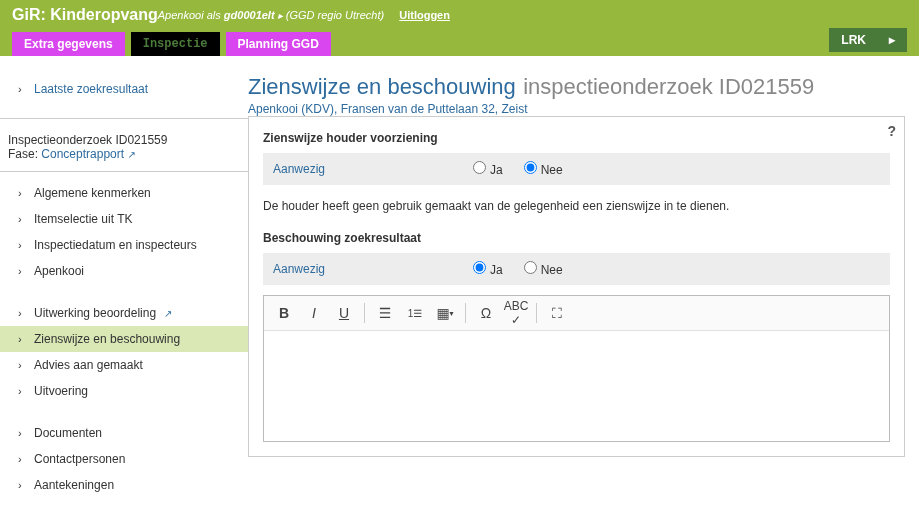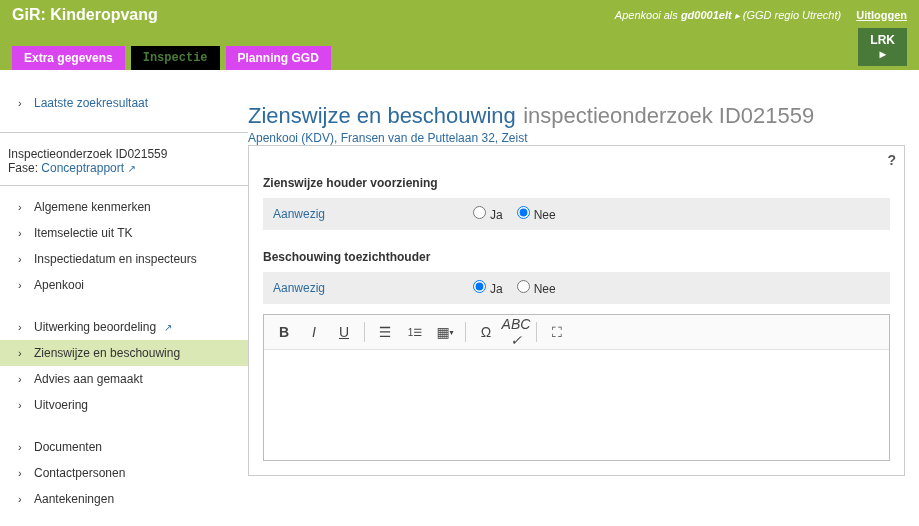--- a/index.html
+++ b/index.html
@@ -1,29 +1,29 @@
 <!DOCTYPE html>
 <html><head>
   <meta charset="utf-8">
   <style>
     * { box-sizing: border-box; margin: 0; padding: 0; }
     body { font-family: Verdana, Arial, sans-serif; font-size: 12px; color: #333; background: #fff; width: 919px; }
     
     .header { background: #96b93d; color: #fff; padding: 6px 12px 0 12px; }
-    .header-top { display: flex; justify-content: space-between; align-items: center; padding-bottom: 4px; }
+    .header-top { display: flex; justify-content: flex-start; align-items: center; padding-bottom: 4px; }
     .brand { font-size: 16px; font-weight: bold; }
     .user-info { font-size: 11px; font-style: italic; }
     .user-info a { color: #fff; text-decoration: underline; margin-left: 12px; font-style: normal; font-weight: bold; }
     .user-info .username { font-weight: bold; }
     
     .nav-row { display: flex; justify-content: space-between; align-items: flex-end; }
     .tabs { display: flex; gap: 6px; }
     .tab { background: #d946ef; color: #fff; padding: 5px 12px; font-size: 12px; font-weight: bold; border: none; cursor: pointer; }
     .tab.active { background: #000000; color: #4a7a3a; font-family: Liberation Mono, monospace; }
-    .lrk-btn { background: #4a7a3a; color: #fff; padding: 5px 12px; font-size: 12px; font-weight: bold; border: none; cursor: pointer; display: flex; align-items: center; gap: 0; margin-bottom: 4px; flex-direction: column; }
+    .lrk-btn { background: #4a7a3a; color: #fff; padding: 5px 12px; font-size: 12px; font-weight: bold; border: none; cursor: pointer; display: flex; align-items: center; gap: 23px; margin-bottom: 4px; }
     .ext-icon::after { content: "▸"; font-size: 10px; }
 
     .body-wrap { display: flex; }
     
     .sidebar { width: 248px; padding: 20px 0 0 0; }
     .sidebar a { color: #2e6b9e; text-decoration: none; }
     .sb-link { padding: 6px 18px; display: flex; align-items: center; gap: 8px; }
     .sb-chevron { color: #333; display: inline-block; width: 8px; font-size: 11px; }
     .sb-label { color: #2e6b9e; }
     
@@ -31,34 +31,34 @@
     
     .sb-phase { padding: 6px 18px 10px 8px; border-bottom: 1px solid #ccc; margin-bottom: 8px; }
     .sb-phase .line1 { color: #333; }
     .sb-phase .fase-link { color: #2e6b9e; }
     .sb-phase .ext { font-size: 10px; }
     
     .sb-item { padding: 6px 18px; display: flex; align-items: center; gap: 8px; cursor: pointer; }
     .sb-item.active { background: #d9e8b5; }
     .sb-group-gap { height: 16px; }
     
-    .main { flex: 1; padding: 33px 14px 0 0; }
+    .main { flex: 1; padding: 18px 14px 0 0; }
     .title-row { margin-bottom: 2px; }
     .title-main { color: #2e6b9e; font-size: 22px; font-weight: normal; }
     .title-sub { color: #888; font-size: 22px; font-weight: normal; margin-left: 4px; }
     .subtitle { color: #2e6b9e; font-size: 12px; }
     
     .panel { border: 1px solid #ccc; padding: 10px 14px 14px 14px; position: relative; }
     .help-icon { position: absolute; top: 6px; right: 8px; color: #555; font-weight: bold; cursor: pointer; font-size: 14px; }
     
-    .section-title { font-weight: bold; font-size: 12px; margin: 20px 0 8px 0; }
+    .section-title { font-weight: bold; font-size: 12px; margin: 4px 0 8px 0; }
     
     .field-row { background: #ededed; padding: 8px 10px; display: flex; align-items: center; margin-bottom: 10px; }
     .field-label { width: 200px; color: #2e6b9e; }
-    .radio-group { display: flex; gap: 2px; align-items: center; }
+    .radio-group { display: flex; gap: 9px; align-items: center; }
     .radio-group label { margin-right: 12px; color: #333; }
     
     .plain-text { padding: 4px 0 14px 0; }
     
     .sub-section-title { font-weight: bold; font-size: 12px; margin: 6px 0 8px 0; }
     
     .editor { border: 1px solid #bbb; }
     .toolbar { border-bottom: 1px solid #e2e2e2; padding: 4px 6px; display: flex; gap: 2px; align-items: center; background: #fafafa; }
     .tb-btn { width: 28px; height: 26px; border: none; background: transparent; cursor: pointer; display: flex; align-items: center; justify-content: center; font-size: 14px; color: #444; }
     .tb-sep { width: 1px; height: 20px; background: #ccc; margin: 0 4px; }
@@ -175,22 +175,23 @@
       <div class="help-icon">?</div>
 
       <div class="section-title">Zienswijze houder voorziening</div>
       <div class="field-row">
         <div class="field-label">Aanwezig</div>
         <div class="radio-group">
           <label><input type="radio" name="z1" style=""><span>Ja</span></label>
           <label><input type="radio" name="z1" checked="" style=""><span>Nee</span></label>
         </div>
       </div>
-
-      <div class="section-title">Beschouwing toezichthouder</div>
+      <div class="plain-text">De houder heeft geen gebruik gemaakt van de gelegenheid een zienswijze in te dienen.</div>
+
+      <div class="section-title">Beschouwing zoekresultaat</div>
       <div class="field-row">
         <div class="field-label">Aanwezig</div>
         <div class="radio-group">
           <label><input type="radio" name="z2" checked="" style=""><span>Ja</span></label>
           <label><input type="radio" name="z2" style=""><span>Nee</span></label>
         </div>
       </div>
 
       <div class="editor">
         <div class="toolbar">
@@ -205,21 +206,21 @@
             </button>
           <div class="tb-sep"></div>
           <button class="tb-btn">☰</button>
           <button class="tb-btn">
               <span style="font-size:10px;">1☰</span>
             </button>
           <button class="tb-btn">▦<span style="font-size:8px;">▾</span></button>
           <div class="tb-sep"></div>
           <button class="tb-btn">Ω</button>
           <button class="tb-btn">
-              <span style="font-size:14px;font-style:italic;">ABC<br>✓</span>
+              <span style="font-size:12px;">ABC<br>✓</span>
             </button>
           <div class="tb-sep"></div>
           <button class="tb-btn">⛶</button>
         </div>
         <div class="editor-area" contenteditable="true" style=""></div>
       </div>
     </div>
   </div>
 </div>
 

